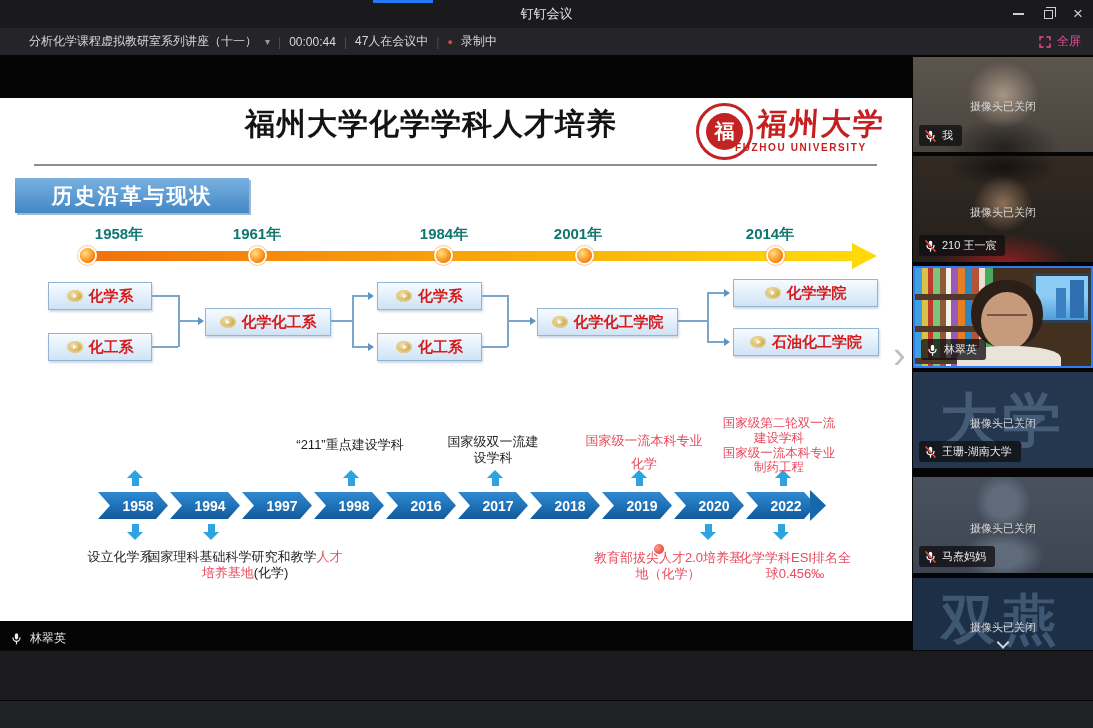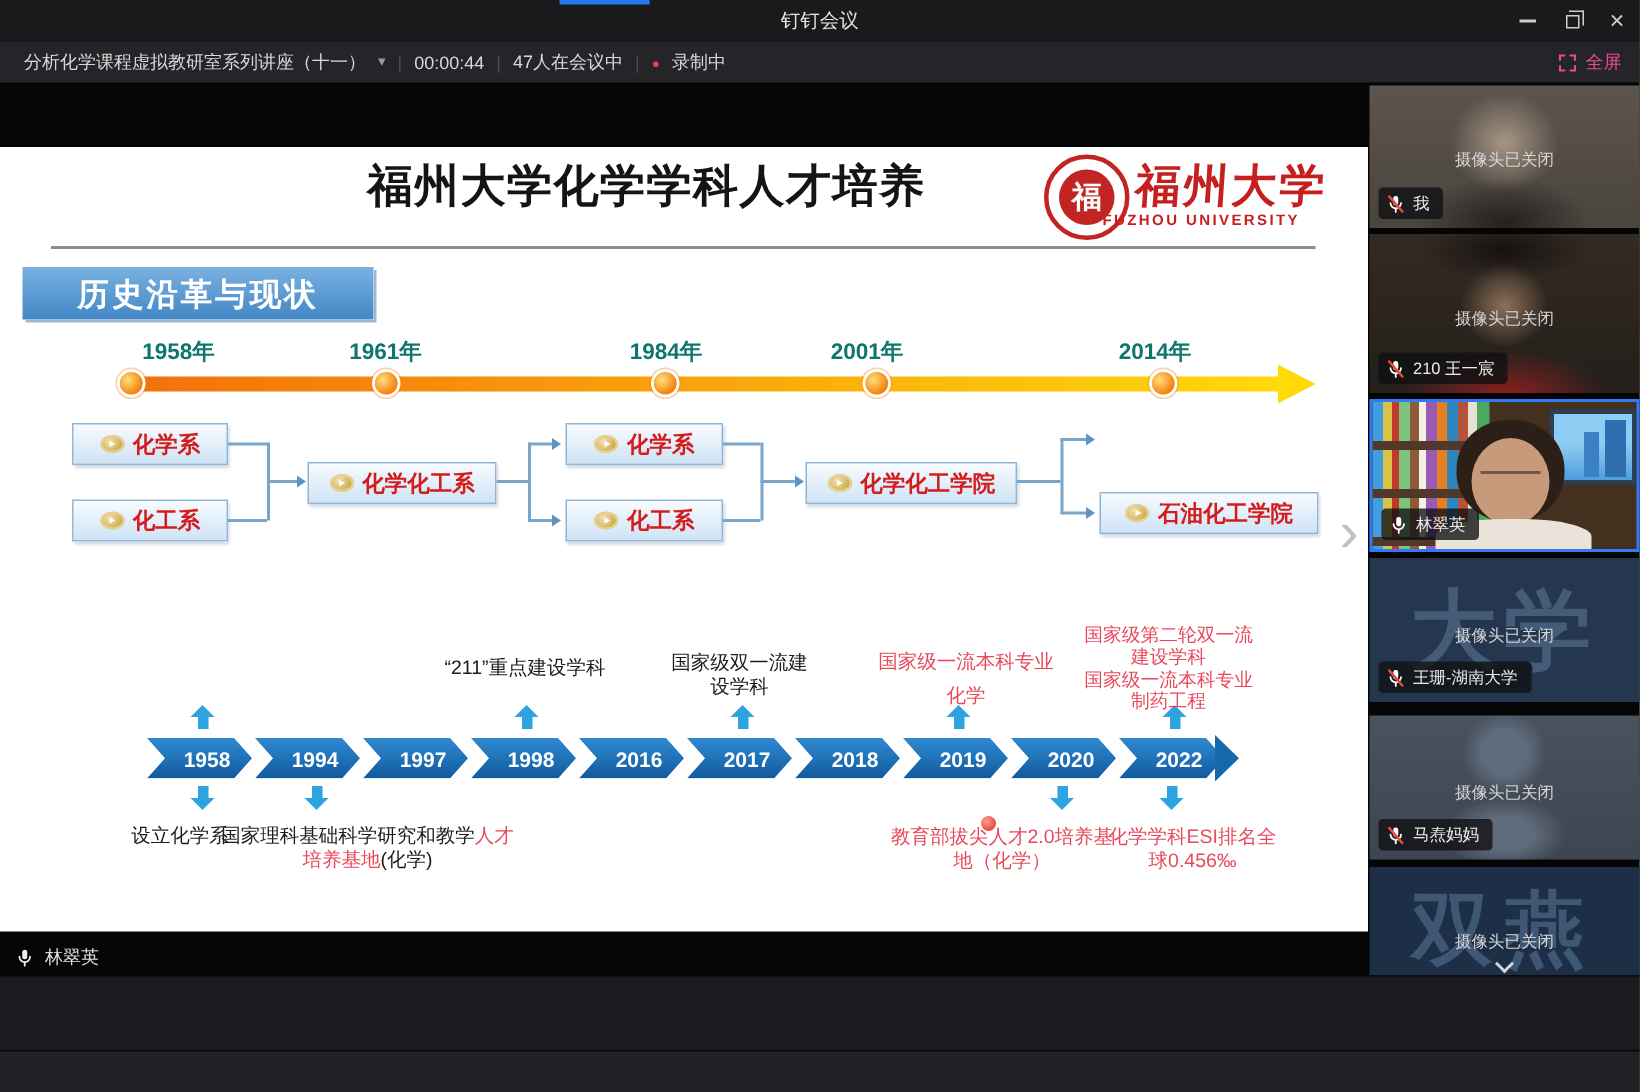--- a/index.html
+++ b/index.html
@@ -8,21 +8,21 @@
 i{font-style:normal}
 
 .titlebar{left:0;top:0;width:1093px;height:28px;background:#1a1a1d}
 .titlebar .wtitle{left:0;top:0;width:100%;height:28px;line-height:28px;text-align:center;color:#e4e4e4;font-size:13px}
 .wbtn{top:0;width:30px;height:28px;display:flex;align-items:center;justify-content:center;color:#cfcfcf;cursor:pointer}
 .minline{width:11px;height:2px;background:#cfcfcf}
 .rst{width:9px;height:9px;border:1px solid #cfcfcf;position:relative;background:#1a1a1d}
 .rst:before{content:"";position:absolute;left:1px;top:-4px;width:9px;height:9px;border:1px solid #cfcfcf;border-left:none;border-bottom:none}
 .topaccent{left:373px;top:0;width:60px;height:3px;background:#2478f2}
 .meetingbar{left:0;top:28px;width:1093px;height:27px;background:#252529;display:flex;align-items:center;color:#d8d8d8;font-size:12px}
-.mleft{display:flex;align-items:center;gap:8px;padding-left:16px}
+.mleft{display:flex;align-items:center;gap:8px;padding-left:29px}
 .msep{color:#4d4d52}
 .mright{position:absolute;right:12px;display:flex;align-items:center;gap:6px;color:#ec4899}
 .reddot{color:#e5443e;font-size:9px}
 
 .slide{left:0;top:98px;width:912px;height:523px;background:#fff}
 .stitle{left:0;top:6px;width:862px;text-align:center;font-size:30px;font-weight:bold;color:#141414;letter-spacing:1px}
 .seal{left:696px;top:5px;width:57px;height:57px;border:3px solid #c22424;border-radius:50%;display:flex;align-items:center;justify-content:center}
 .seal .inner{width:37px;height:37px;background:#c22424;border-radius:50%;color:#fff;display:flex;align-items:center;justify-content:center;font-size:20px;font-weight:bold}
 .lname{left:757px;top:6px;width:134px;font-size:30px;font-weight:bold;color:#c51f1f;font-family:"Liberation Serif","DejaVu Serif",serif;transform:skewX(-4deg);letter-spacing:2px}
 .len{left:735px;top:44px;width:134px;font-size:10px;font-weight:bold;color:#c51f1f;letter-spacing:1.6px}
@@ -235,20 +235,26 @@
         <b></b>
       </span>
       <span>化工系</span>
     </div>
   <div class="a obox" style="left:537px;top:210px;width:141px">
       <span class="oico">
         <b></b>
       </span>
       <span>化学化工学院</span>
     </div>
+  <div class="a obox" style="left:733px;top:181px;width:145px">
+      <span class="oico">
+        <b></b>
+      </span>
+      <span>化学学院</span>
+    </div>
   <div class="a obox" style="left:733px;top:230px;width:146px">
       <span class="oico">
         <b></b>
       </span>
       <span>石油化工学院</span>
     </div>
 
   <div class="a hl" style="left:152px;top:197px;width:26px"></div>
   <div class="a hl" style="left:152px;top:248px;width:26px"></div>
   <div class="a vl" style="left:178px;top:197px;height:52px"></div>

